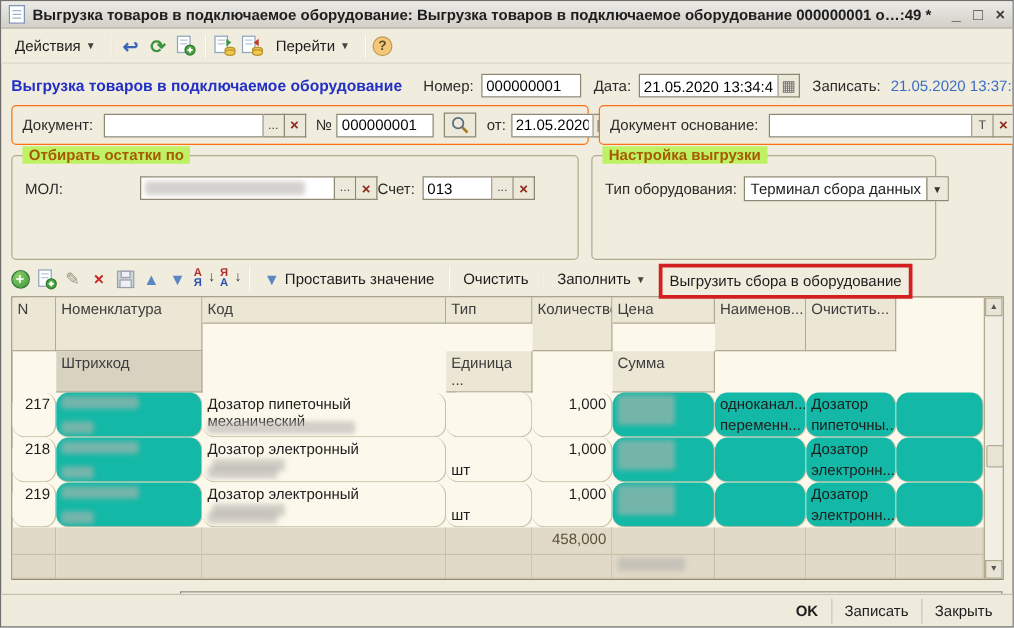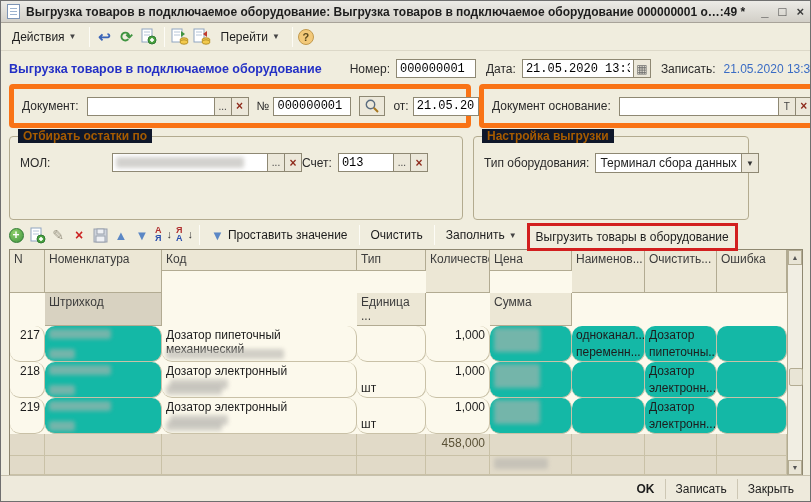--- a/index.html
+++ b/index.html
@@ -25,39 +25,39 @@
   .ic { width:20px; height:20px; display:inline-flex; align-items:center; justify-content:center; flex:none; }
   .ic-reread { color:#3a64b8; font-size:15px; font-weight:bold; }
   .ic-refresh { color:#3f9440; font-size:15px; font-weight:bold; }
   .help-ic { width:16px; height:16px; border-radius:50%; background:#f3c979; border:1px solid #c29a4e; color:#5d4b1e;
              font-weight:bold; font-size:11px; display:inline-flex; align-items:center; justify-content:center; }
 
   
   .hdr-row { display:flex; align-items:center; padding:8px 8px 6px 8px; white-space:nowrap; }
   .blue-title { color:#2330c5; font-weight:bold; font-size:12.5px; }
   .lbl { color:#2b2b2b; }
-  .inp { border:1px solid #8e8873; background:#fff; height:19px; font-family:Liberation Mono, monospace; font-size:12px; padding:0 3px; }
+  .inp { border:1px solid #8e8873; background:#fff; height:19px; font-family:Liberation Sans, sans-serif; font-size:12px; padding:0 3px; }
   .sbtn { width:17px; height:19px; background:#ece8da; border:1px solid #8e8873; border-left:none; font-size:10px;
           display:inline-flex; align-items:center; justify-content:center; color:#444; cursor:default; flex:none;}
   .sbtn.red { color:#8f2c1d; font-weight:bold; font-size:12px; }
   .cal { color:#6c6c6c; font-size:12px; }
   .mod-val { color:#3a6cc4; }
 
   
   .doc-zone { display:flex; gap:8px; padding:0 8px; }
-  .panel { border:5px solid #f97316; border-radius:4px; background:#f0edde; height:44px; display:flex; align-items:center; padding:0 8px; white-space:nowrap; }
+  .panel { border:1px solid #f97316; border-radius:4px; background:#f0edde; height:32px; display:flex; align-items:center; padding:0 8px; white-space:nowrap; }
   .p-left { width:462px; }
   .p-right { flex:1; }
 
   
   .groups { display:flex; gap:10px; padding:8px 8px 0 8px; align-items:flex-start; }
   .fieldset { border:1px solid #b3ab8f; border-radius:4px; position:relative; height:84px; padding:16px 8px 0 10px; }
   .fs-left { width:454px; }
   .fs-right { width:276px; }
-  .fs-title { position:absolute; top:-8px; left:8px; background:#0f172a; padding:0 5px; color:#a65b00; font-weight:bold; }
+  .fs-title { position:absolute; top:-8px; left:8px; background:#bef264; padding:0 5px; color:#a65b00; font-weight:bold; }
   .fs-row { display:flex; align-items:center; white-space:nowrap; }
 
   .inputlike { border:1px solid #8e8873; background:#fff; height:19px; display:flex; align-items:center; padding:0 3px; }
   .blur { background:#b5b3ae; filter:blur(2px); opacity:.6; border-radius:2px; display:inline-block; }
 
   .combo { border:1px solid #8e8873; background:#fff; height:20px; display:flex; align-items:center; width:174px; }
   .combo .cv { flex:1; padding:0 4px; }
   .combo .cb { width:17px; height:18px; background:#ece8da; border-left:1px solid #8e8873; font-size:8px; color:#333;
                display:flex; align-items:center; justify-content:center; }
 
@@ -172,21 +172,21 @@
     <span class="tbtn">
       <span>Перейти</span>
       <span class="dd">▼</span>
     </span>
     <span class="sep"></span>
     <span class="help-ic">?</span>
   </div>
 
   <div class="hdr-row">
     <span class="blue-title">Выгрузка товаров в подключаемое оборудование</span>
-    <span class="lbl" style="margin-left:28px">Номер:</span>
+    <span class="lbl" style="margin-left:17px">Номер:</span>
     <input class="inp" style="width: 80px; margin-left: 6px;" readonly="" value="000000001">
     <span class="lbl" style="margin-left:10px">Дата:</span>
     <input class="inp" style="width: 112px; margin-left: 6px;" readonly="" value="21.05.2020 13:34:49">
     <span class="sbtn">
         <span class="cal">▦</span>
       </span>
     <span class="lbl" style="margin-left:10px">Записать:</span>
     <span class="mod-val" style="margin-left:8px">21.05.2020 13:37:34</span>
   </div>
 
@@ -298,38 +298,37 @@
     <span class="txtbtn">
         <span>Очистить</span>
       </span>
     <span class="sep"></span>
     <span class="txtbtn">
       <span>Заполнить</span>
       <span class="dd" style="font-size:8px;color:#444">▼</span>
     </span>
     <span class="export-wrap">
       <span class="txtbtn" style="padding:2px 2px">
-        <span>Выгрузить товары в оборудование</span>
+        <span>Выгрузить сбора в оборудование</span>
       </span>
     </span>
   </div>
 
   <div class="tablewrap">
     <div class="tmain">
 
       <div class="grow hd">
         <div class="cell span2">N</div>
         <div class="cell span2">Номенклатура</div>
         <div class="cell">Код</div>
         <div class="cell">Тип</div>
         <div class="cell span2">Количество</div>
         <div class="cell">Цена</div>
         <div class="cell span2">Наименов...</div>
         <div class="cell span2">Очистить...</div>
-        <div class="cell span2">Ошибка</div>
         <div class="cell gray" style="grid-column:2">Штрихкод</div>
         <div class="cell" style="grid-column:4">Единица ...</div>
         <div class="cell" style="grid-column:6">Сумма</div>
       </div>
 
       <div class="grow drow">
         <div class="cell num">217</div>
         <div class="cell cwhite">
           <span class="blur" style="width:62px;height:10px"></span>
           <span class="blur l2" style="width:26px;height:10px"></span>

